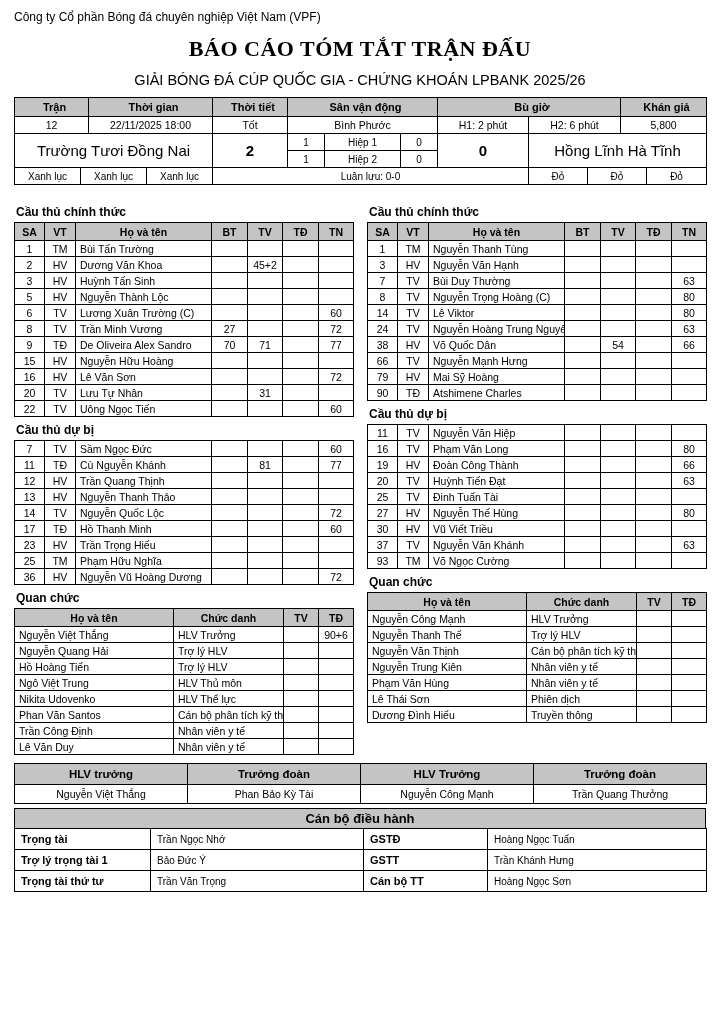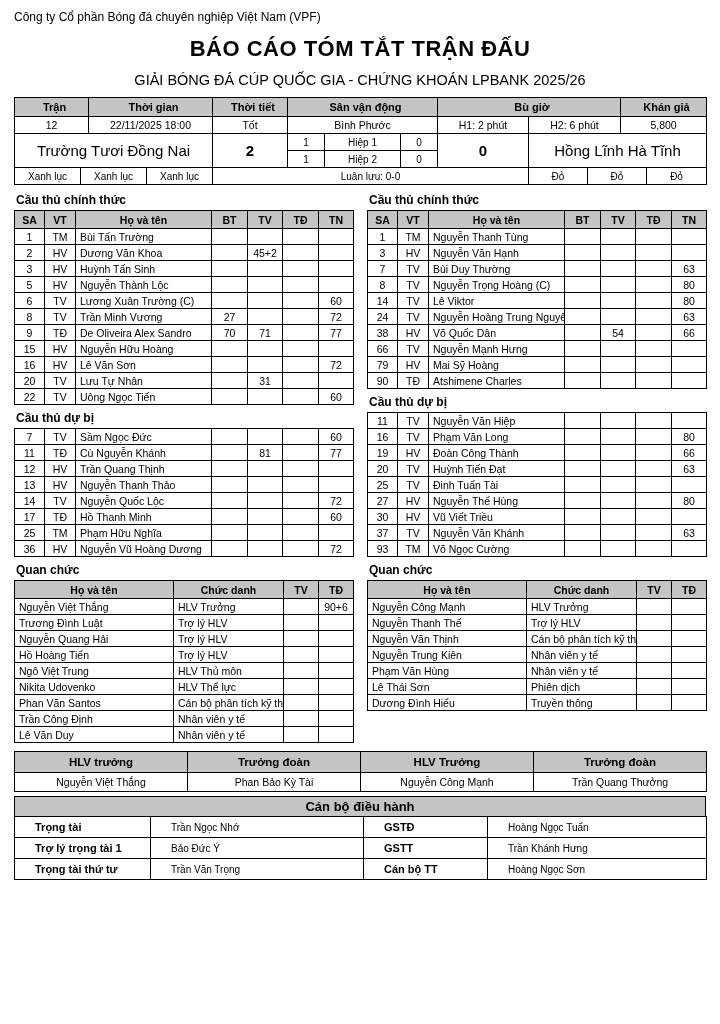--- a/index.html
+++ b/index.html
@@ -1,41 +1,41 @@
 <!DOCTYPE html>
 <html><head>
 <meta charset="utf-8">
 <style>
   * { margin:0; padding:0; box-sizing:border-box; }
   html,body { background:#fff; }
   body { width:720px; height:1024px; font-family:"Liberation Sans", sans-serif; color:#000; }
   .page { width:720px; height:1024px; padding:8px 14px 0 14px; background:#fff; }
 
   .org { font-size:12px; margin-top:2px; }
-  .title { text-align:center; font-size:22px; font-weight:bold; margin-top:12px; letter-spacing:0.5px; }
+  .title { text-align:center; font-size:22px; font-weight:bold; margin-top:12px; letter-spacing:0.5px;font-family:Liberation Serif, serif; }
   .subtitle { text-align:center; font-size:14.5px; margin-top:10px; margin-bottom:9px; }
 
   table { border-collapse:collapse; table-layout:fixed; width:692px; }
   td, th { border:1px solid #000; overflow:hidden; white-space:nowrap; }
 
   
   .info-table th { background:#c4c4c4; font-size:11px; font-weight:bold; height:19px; text-align:center;padding-left:6px; }
   .info-table td { font-size:10.5px; height:17px; text-align:center; }
 
   
   .score-table { margin-top:-1px; }
   .score-table td { text-align:center; }
   .team-cell { font-size:15px; height:17px; }
   .score-cell { font-size:15px; font-weight:600; }
   .half-cell { font-size:10px; height:17px; }
   .color-cell { font-size:10px; height:17px; }
 
   
   .two-col { display:flex; gap:14px; margin-top:8px; align-items:flex-start; }
-  .col { width:339px; }
+  .col { width:339px;margin-top:12px; }
   .section-label { font-size:12px; font-weight:bold; margin:6px 0 3px 2px; }
   .col table { width:339px; }
 
   .ptable th { background:#c4c4c4; font-size:10.5px; font-weight:bold; height:18px; text-align:center; }
   .ptable td { font-size:10.5px; height:16px; text-align:center; }
   .ptable td:nth-child(3) { text-align:left; padding-left:4px; }
 
   .otable th { background:#c4c4c4; font-size:10.5px; font-weight:bold; height:18px; text-align:center; }
   .otable td { font-size:10.5px; height:16px; text-align:center; }
   .otable td:nth-child(1), .otable td:nth-child(2) { text-align:left; padding-left:4px; }
@@ -43,21 +43,21 @@
   
   .staff-table { margin-top:8px; }
   .staff-table th { background:#c4c4c4; font-size:11.5px; font-weight:bold; height:21px; text-align:center; }
   .staff-table td { font-size:10.5px; height:19px; text-align:center; }
 
   
   .exec-header { width:692px; margin-top:4px; border:1px solid #000; background:#c4c4c4; font-size:13px; font-weight:bold; text-align:center; height:21px; line-height:20px; }
 
   
   .ref-table { margin-top:-1px; }
-  .ref-table td { font-size:10px; height:21px; text-align:left; padding-left:20px; }
+  .ref-table td { font-size:10px; height:21px; text-align:left; padding-left:6px; }
   .ref-table td:nth-child(odd) { font-weight:bold; font-size:11px; }
 </style>
 </head>
 <body>
 
 <div class="page">
 
   <div class="org">Công ty Cổ phần Bóng đá chuyên nghiệp Việt Nam (VPF)</div>
   <div class="title">BÁO CÁO TÓM TẮT TRẬN ĐẤU</div>
   <div class="subtitle">GIẢI BÓNG ĐÁ CÚP QUỐC GIA - CHỨNG KHOÁN LPBANK 2025/26</div>
@@ -322,20 +322,29 @@
             <tr>
               <td>17</td>
               <td>TĐ</td>
               <td>Hồ Thanh Minh</td>
               <td></td>
               <td></td>
               <td></td>
               <td>60</td>
             </tr>
             <tr>
+              <td>23</td>
+              <td>HV</td>
+              <td>Trần Trọng Hiếu</td>
+              <td></td>
+              <td></td>
+              <td></td>
+              <td></td>
+            </tr>
+            <tr>
               <td>25</td>
               <td>TM</td>
               <td>Phạm Hữu Nghĩa</td>
               <td></td>
               <td></td>
               <td></td>
               <td></td>
             </tr>
             <tr>
               <td>36</td>
@@ -364,26 +373,20 @@
           <th>TV</th>
           <th>TĐ</th>
         </tr>
           </thead>
         <tbody>
             <tr>
               <td>Nguyễn Việt Thắng</td>
               <td>HLV Trưởng</td>
               <td></td>
               <td>90+6</td>
-            </tr>
-            <tr>
-              <td>Trương Đình Luật</td>
-              <td>Trợ lý HLV</td>
-              <td></td>
-              <td></td>
             </tr>
             <tr>
               <td>Nguyễn Quang Hải</td>
               <td>Trợ lý HLV</td>
               <td></td>
               <td></td>
             </tr>
             <tr>
               <td>Hồ Hoàng Tiến</td>
               <td>Trợ lý HLV</td>

